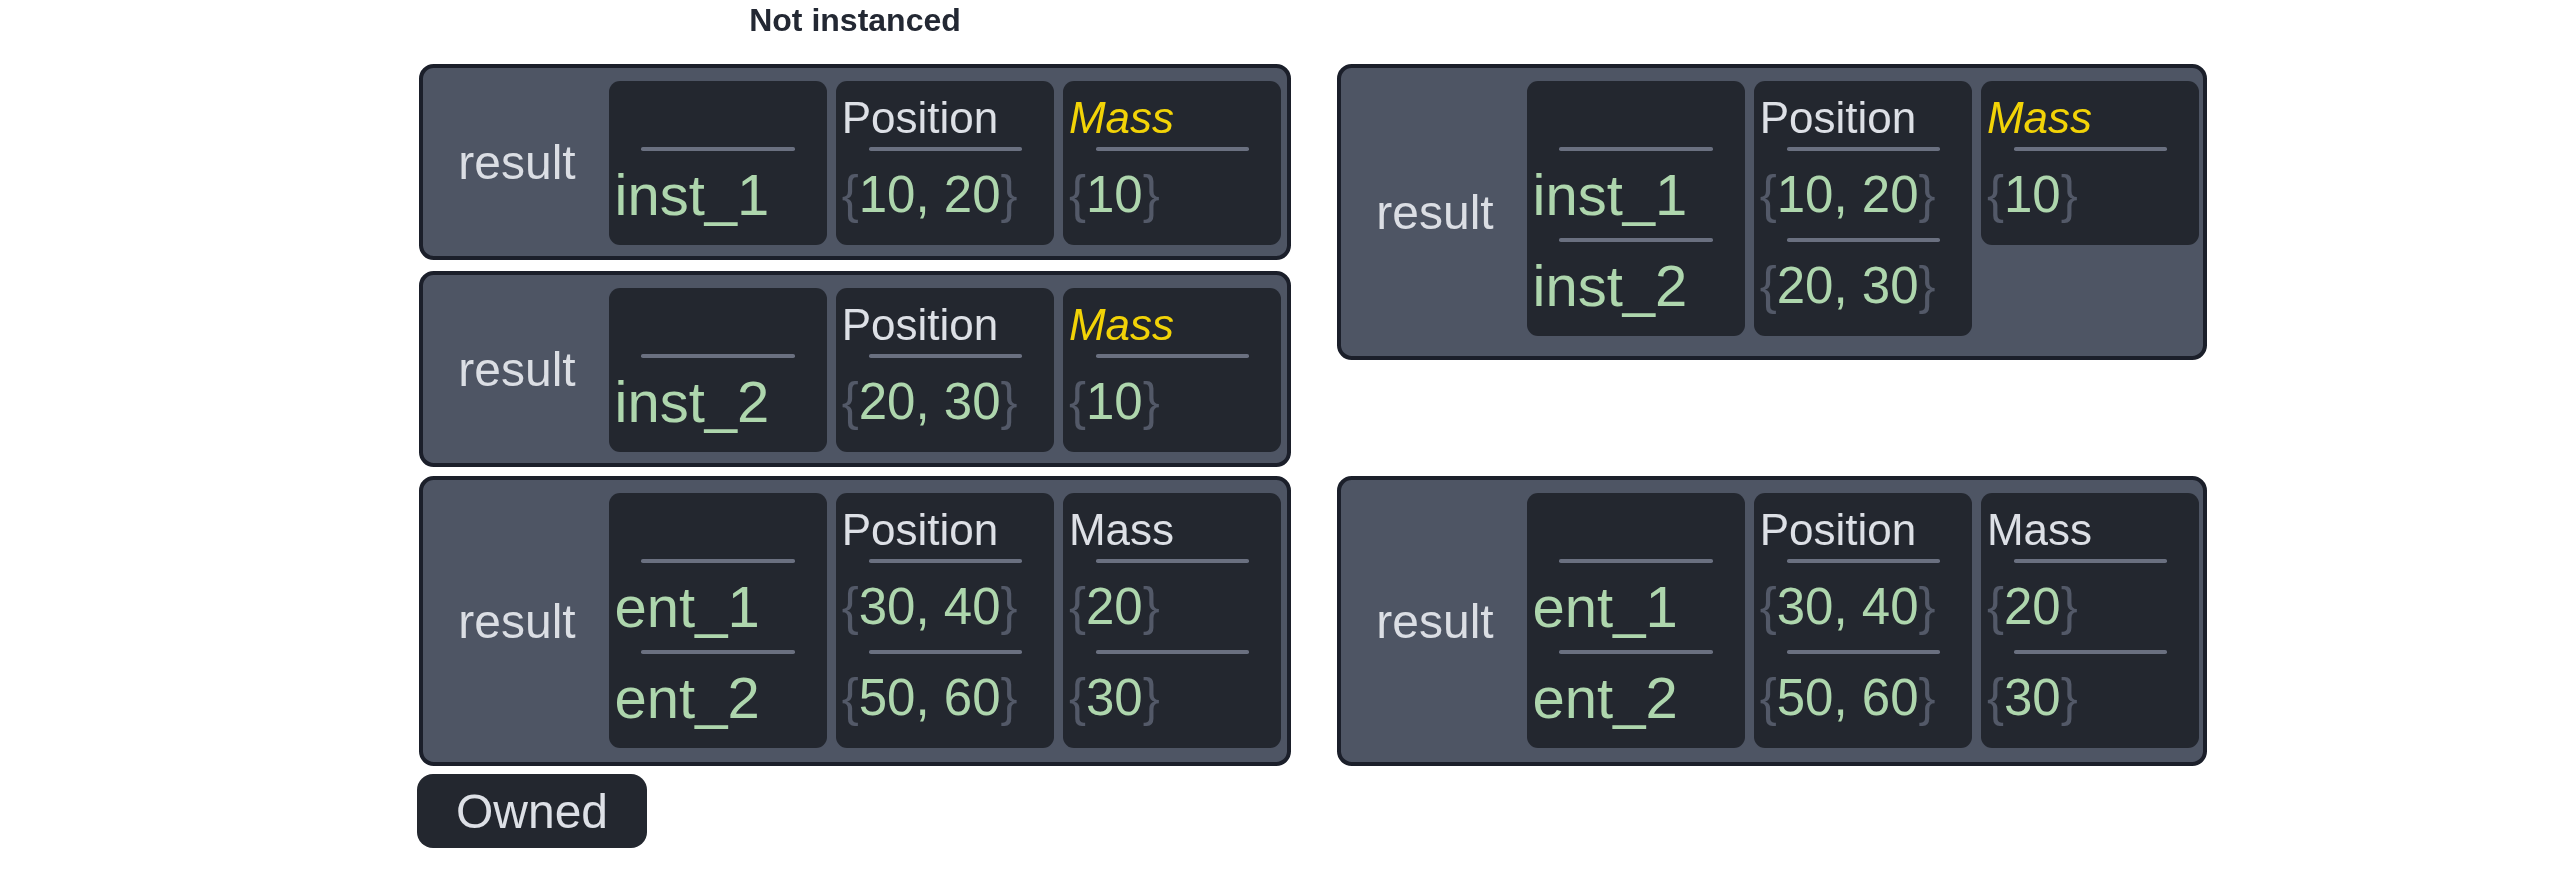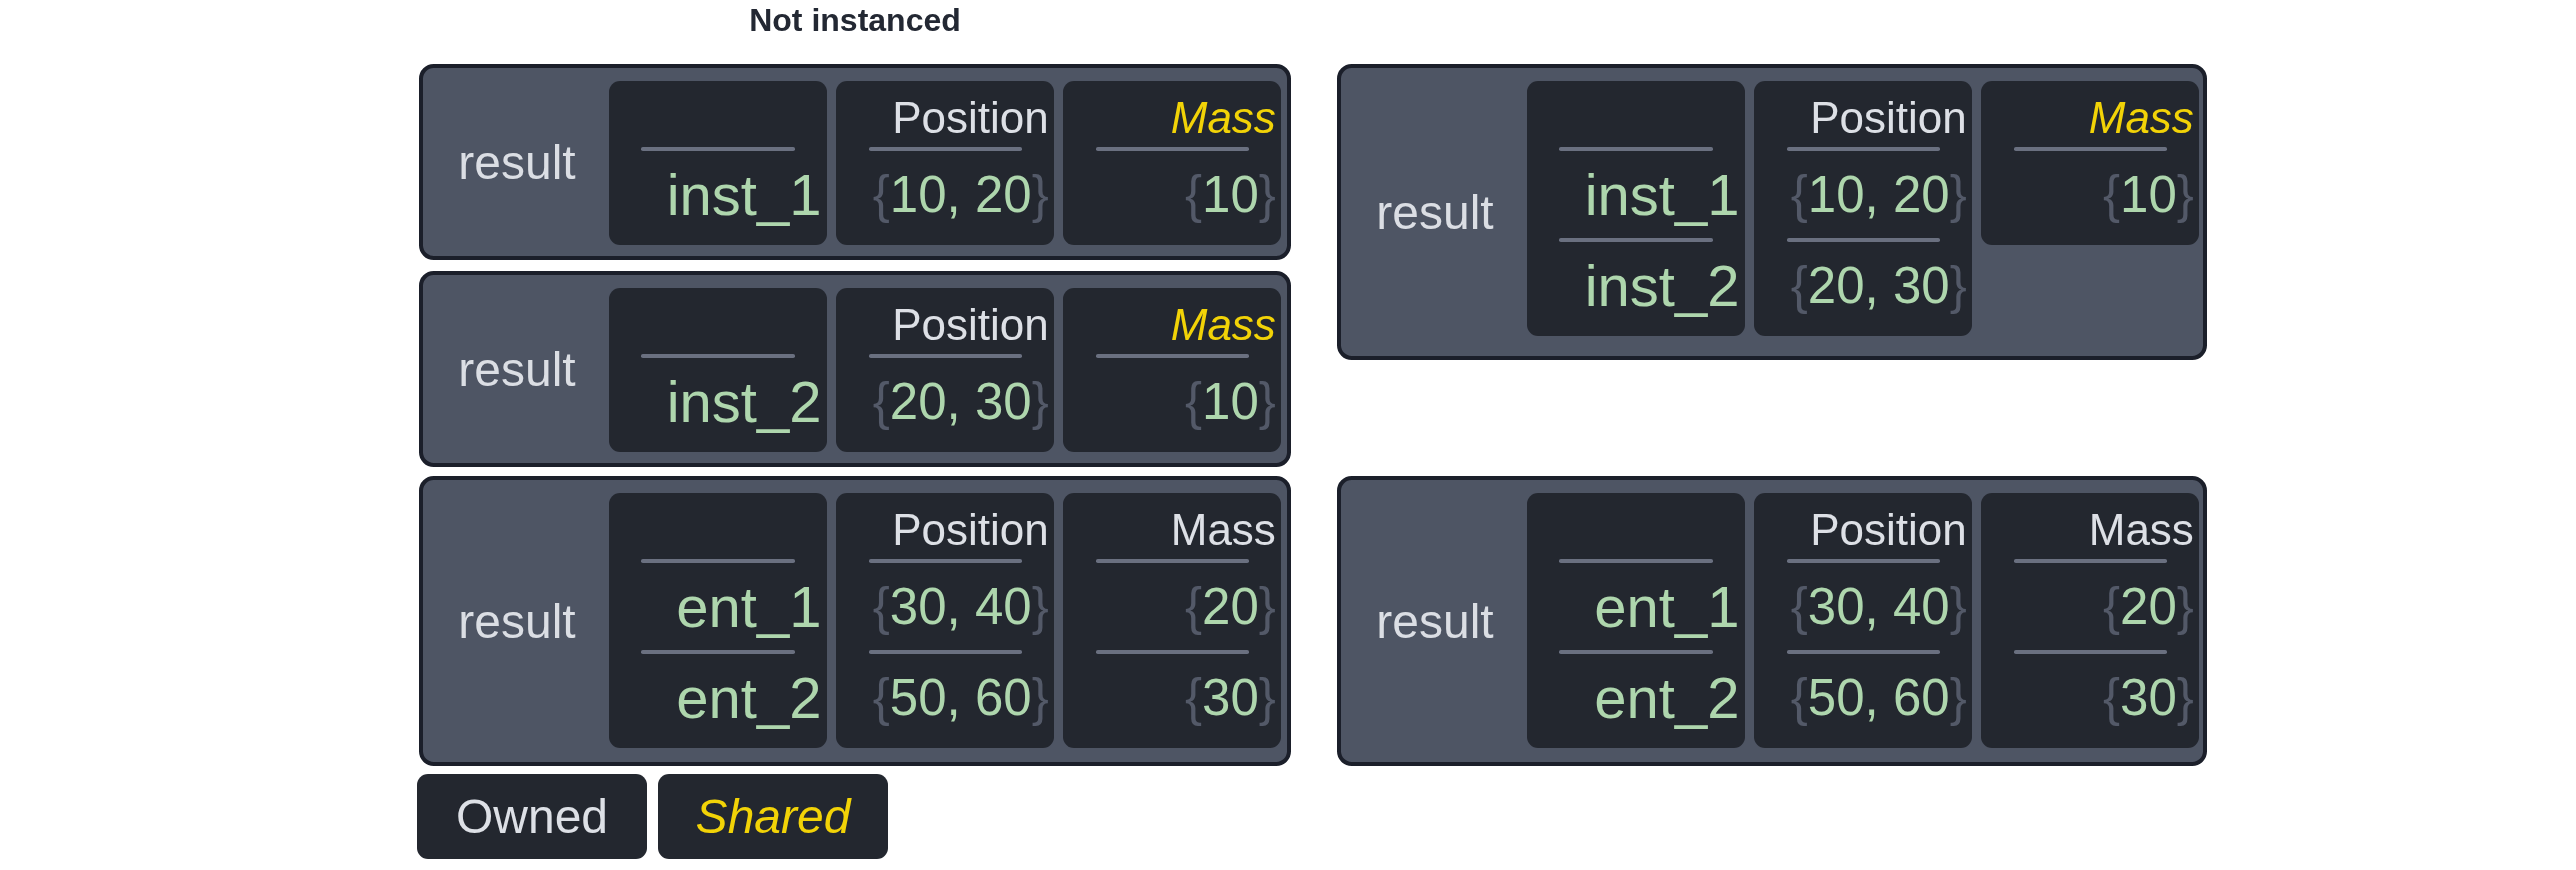--- a/index.html
+++ b/index.html
@@ -62,21 +62,21 @@
     margin-left:11px;
   }
   .cell{
     box-sizing:border-box;
     width:218px;
     background:var(--cell-fill);
     border-radius:11px;
     padding:7.3px 5.5px;
     display:flex;
     flex-direction:column;
-    align-items:flex-end;
+    align-items:flex-start;
   }
   .hdr{
     height:59px;
     display:flex;
     align-items:center;
     justify-content:center;
     font-size:44px;
     color:var(--light-text);
     white-space:pre;
   }
@@ -102,23 +102,23 @@
   .vrow .num{color:var(--entity-green);}
   .vrow .brace{color:var(--brace-gray);}
   .vrow.name{
     font-size:58px;
     color:var(--entity-green);
   }
   .chip{
     position:absolute;
     box-sizing:border-box;
     width:230px;
-    height:85px;
+    height:74px;
     background:var(--cell-fill);
-    border-radius:11px;
+    border-radius:16px;
     display:flex;
     align-items:center;
     justify-content:center;
     font-size:48px;
     color:var(--light-text);
   }
   .chip.shared{
     color:var(--shared-yellow);
     font-style:italic;
   }
@@ -255,16 +255,15 @@
         <div class="hdr">Mass</div>
         <div class="divider"></div>
         <div class="vrow"><span class="brace">{</span><span class="num">20</span><span class="brace">}</span></div>
         <div class="divider"></div>
         <div class="vrow"><span class="brace">{</span><span class="num">30</span><span class="brace">}</span></div>
       </div>
     </div>
   </div>
 
   <div class="chip chip-owned">Owned</div>
-  <div class="chip shared chip-shared">Shared</div>
 
 </div>
 
 
 </body></html>

